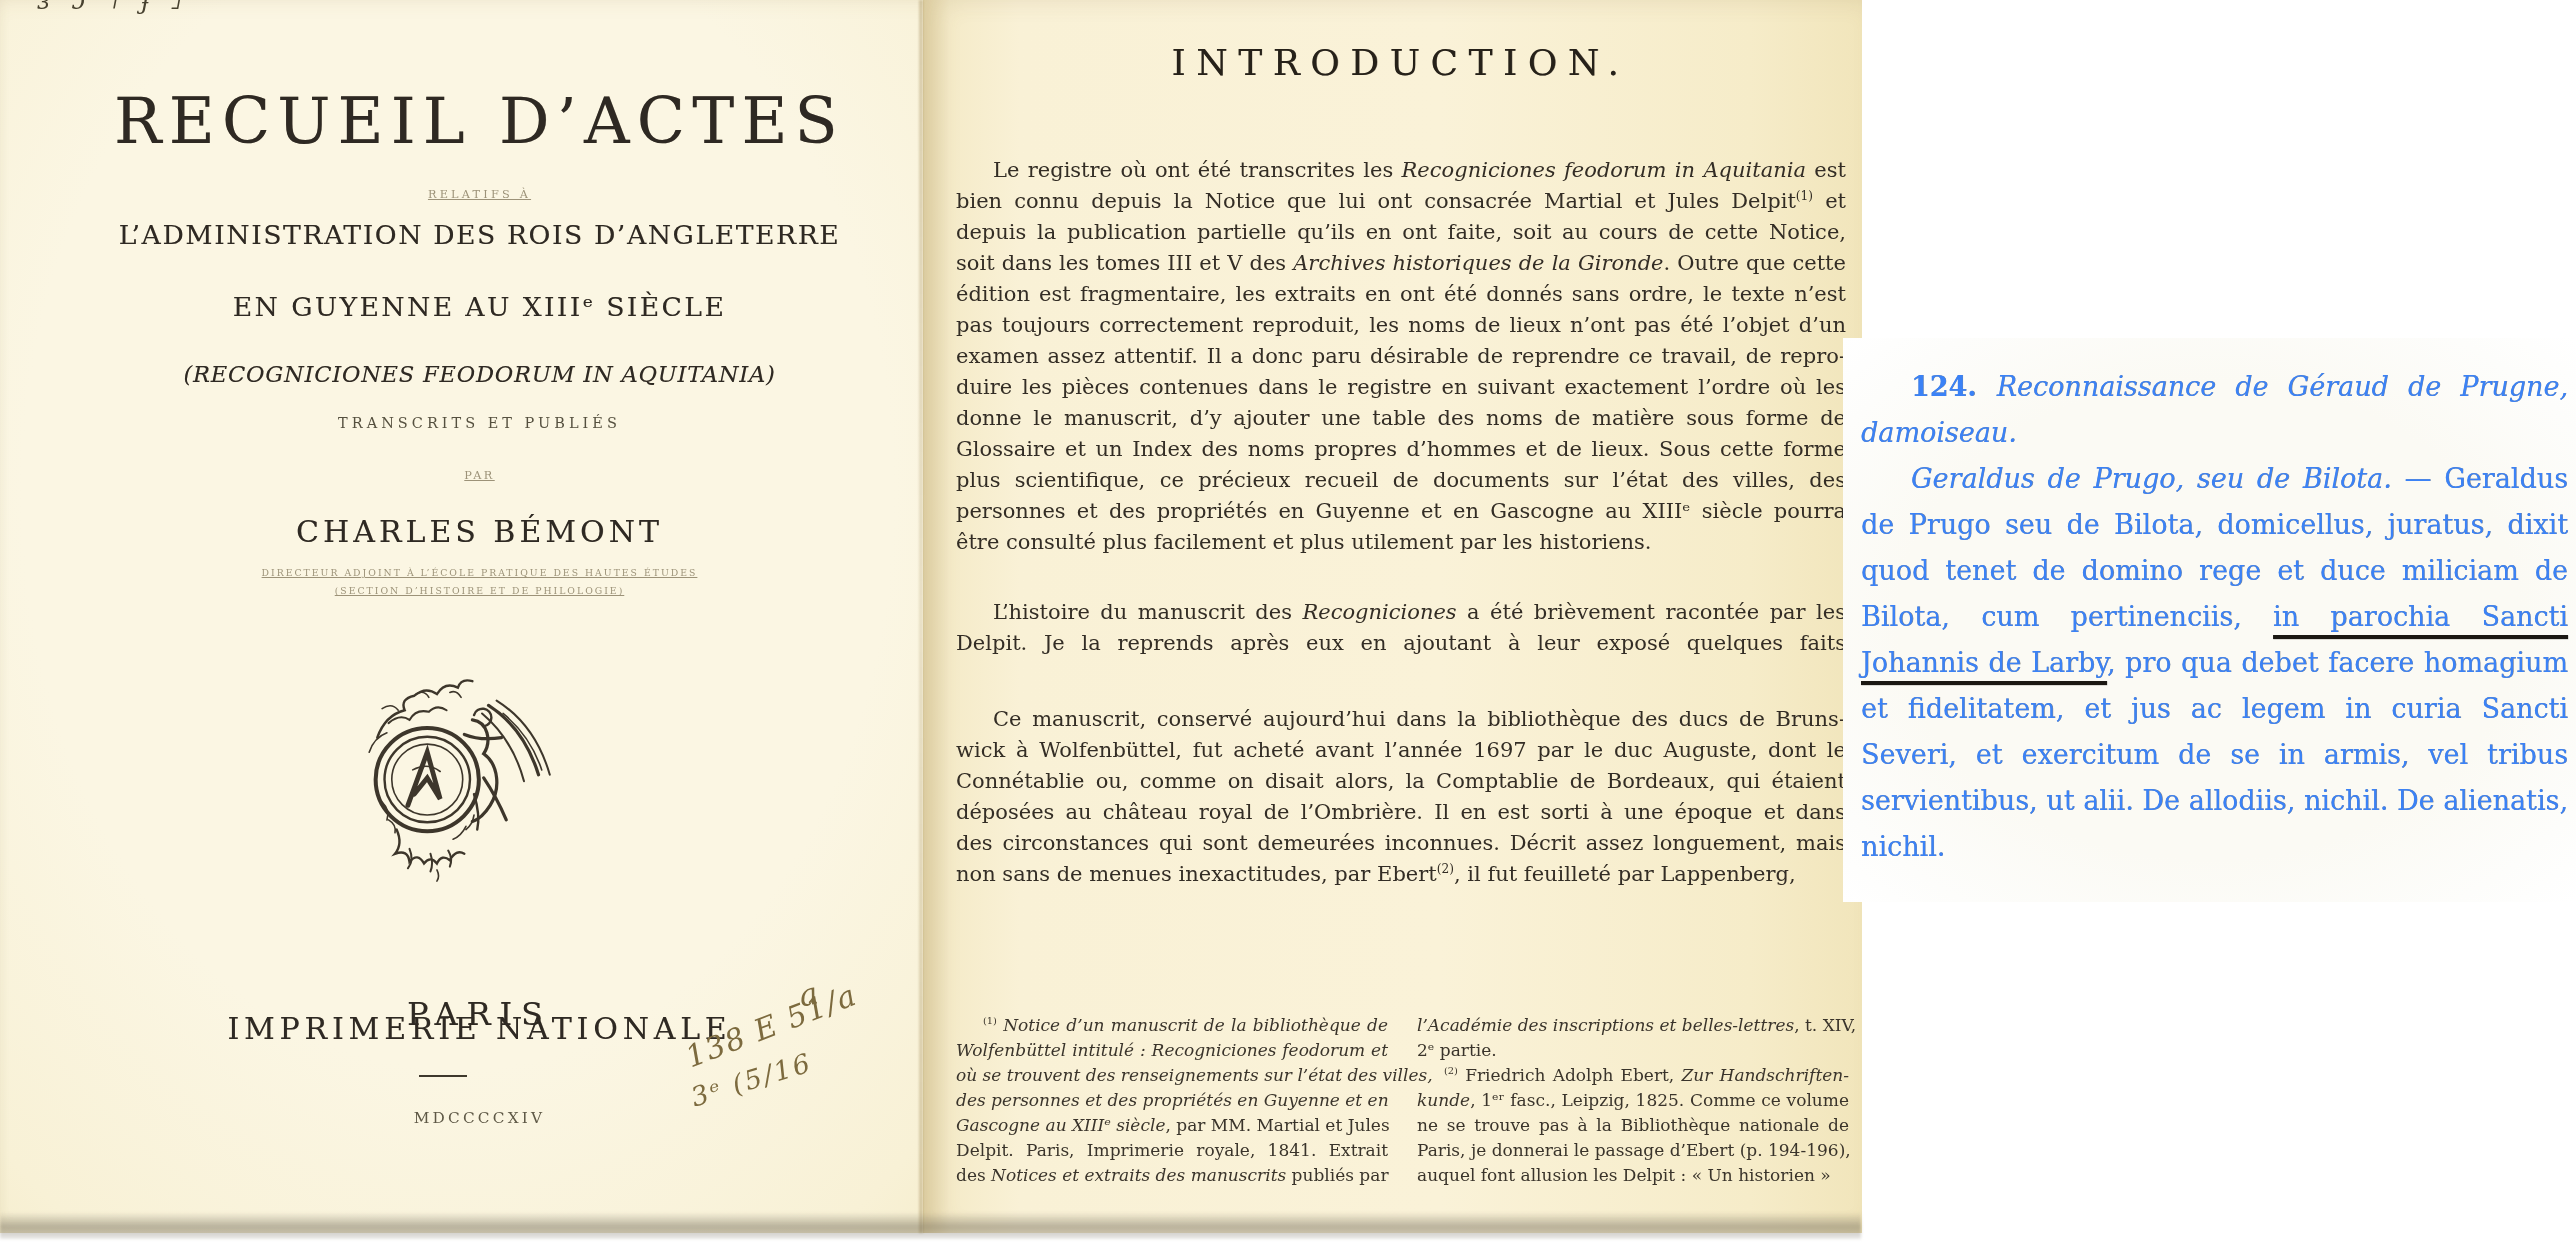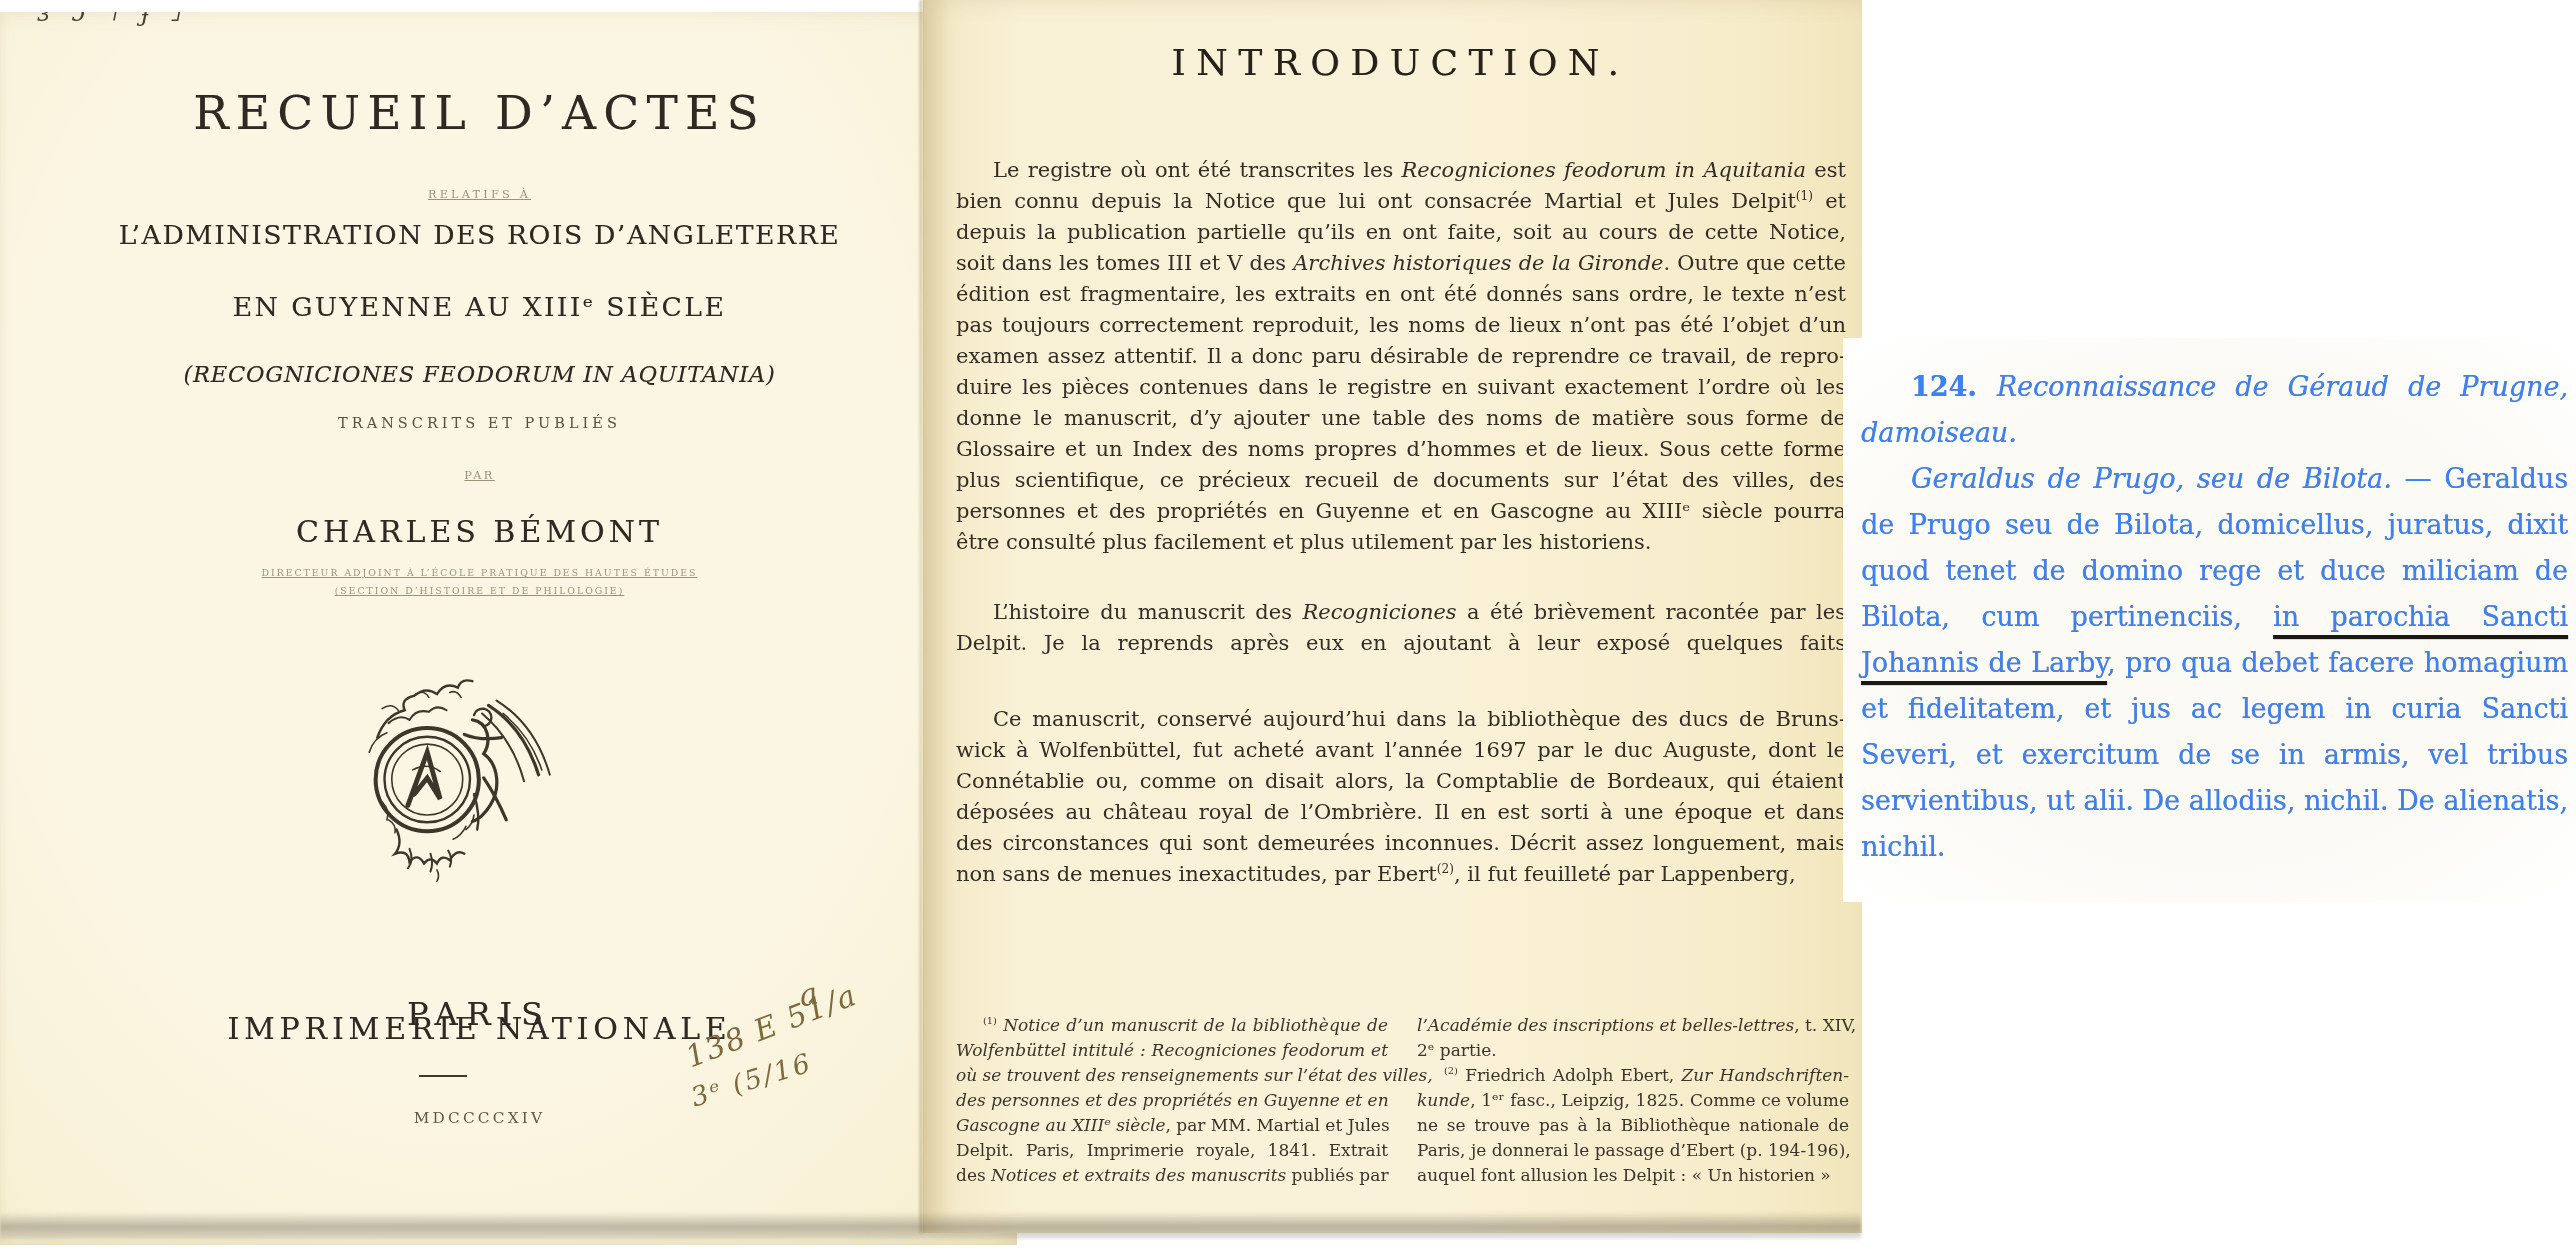--- a/index.html
+++ b/index.html
@@ -3,21 +3,21 @@
 <meta charset="utf-8">
 <style>
   html,body{margin:0;padding:0;}
   body{
     width:2576px;height:1259px;position:relative;background:#ffffff;
     font-family:"DejaVu Serif","Liberation Serif",serif;
     overflow:hidden;
   }
   
   .page-left{
-    position:absolute;left:0;top:12px;width:1017px;height:1233px;
+    position:absolute;left:0;top:0;width:1017px;height:1233px;
     background:radial-gradient(ellipse at 45% 40%, #fbf6e3 55%, #f8f1d6 85%, #f4ebc8 100%);
     box-shadow:inset -11.3px 0 21px rgba(140,110,50,.10), inset 0 -4.8px 11.3px rgba(120,100,60,.08);
   }
   .page-mid{
     position:absolute;left:923px;top:0;width:939px;height:1233px;
     background:linear-gradient(90deg,#eadcb0 0px,#f5ebc9 27px,#f9f1d6 97px,#faf2d8 55%,#f6ecc9 88%,#f1e5bb 100%);
     box-shadow:inset 14.5px 0 24px rgba(120,90,40,.14);
   }
   .gutter-line{
     position:absolute;left:919px;top:0;width:4px;height:1233px;
@@ -35,21 +35,21 @@
   }
   
   .print{color:#2e2923;text-shadow:0.2px 0.2px 0.5px rgba(70,58,40,.45);}
   .center-col{position:absolute;left:52px;width:855px;text-align:center;}
   .vfaded{color:#857a5e;text-shadow:none;opacity:.8;text-decoration:underline;}
   .it{font-style:italic;}
   .bd{font-weight:bold;}
   .ul{text-decoration:underline;text-decoration-thickness:4px;text-underline-offset:8.9px;text-decoration-color:#1b1813;}
   sup{font-size:.58em;line-height:0;}
   
-  .t-main     {top:85px;font-size:47px;letter-spacing:7.2px;}
+  .t-main     {top:85px;font-size:63px;letter-spacing:7.2px;}
   .t-relation {top:188px;font-size:11.3px;letter-spacing:3.2px;}
   .t-sub1     {top:219px;font-size:26.6px;letter-spacing:1.6px;}
   .t-sub2     {top:291px;font-size:26.6px;letter-spacing:2.4px;}
   .t-latin    {top:361px;font-size:22.5px;letter-spacing:0.8px;font-style:italic;}
   .t-transc   {top:415px;font-size:14.5px;letter-spacing:4px;color:#55503f;text-shadow:none;}
   .t-par      {top:469px;font-size:11.3px;letter-spacing:2.4px;}
   .t-author   {top:514px;font-size:30px;letter-spacing:4px;}
   .t-aff1     {top:567px;font-size:9.3px;letter-spacing:2px;}
   .t-aff2     {top:585px;font-size:9.3px;letter-spacing:2px;}
   .t-city     {top:958px;font-size:32px;letter-spacing:8.9px;margin-top:37px;}

